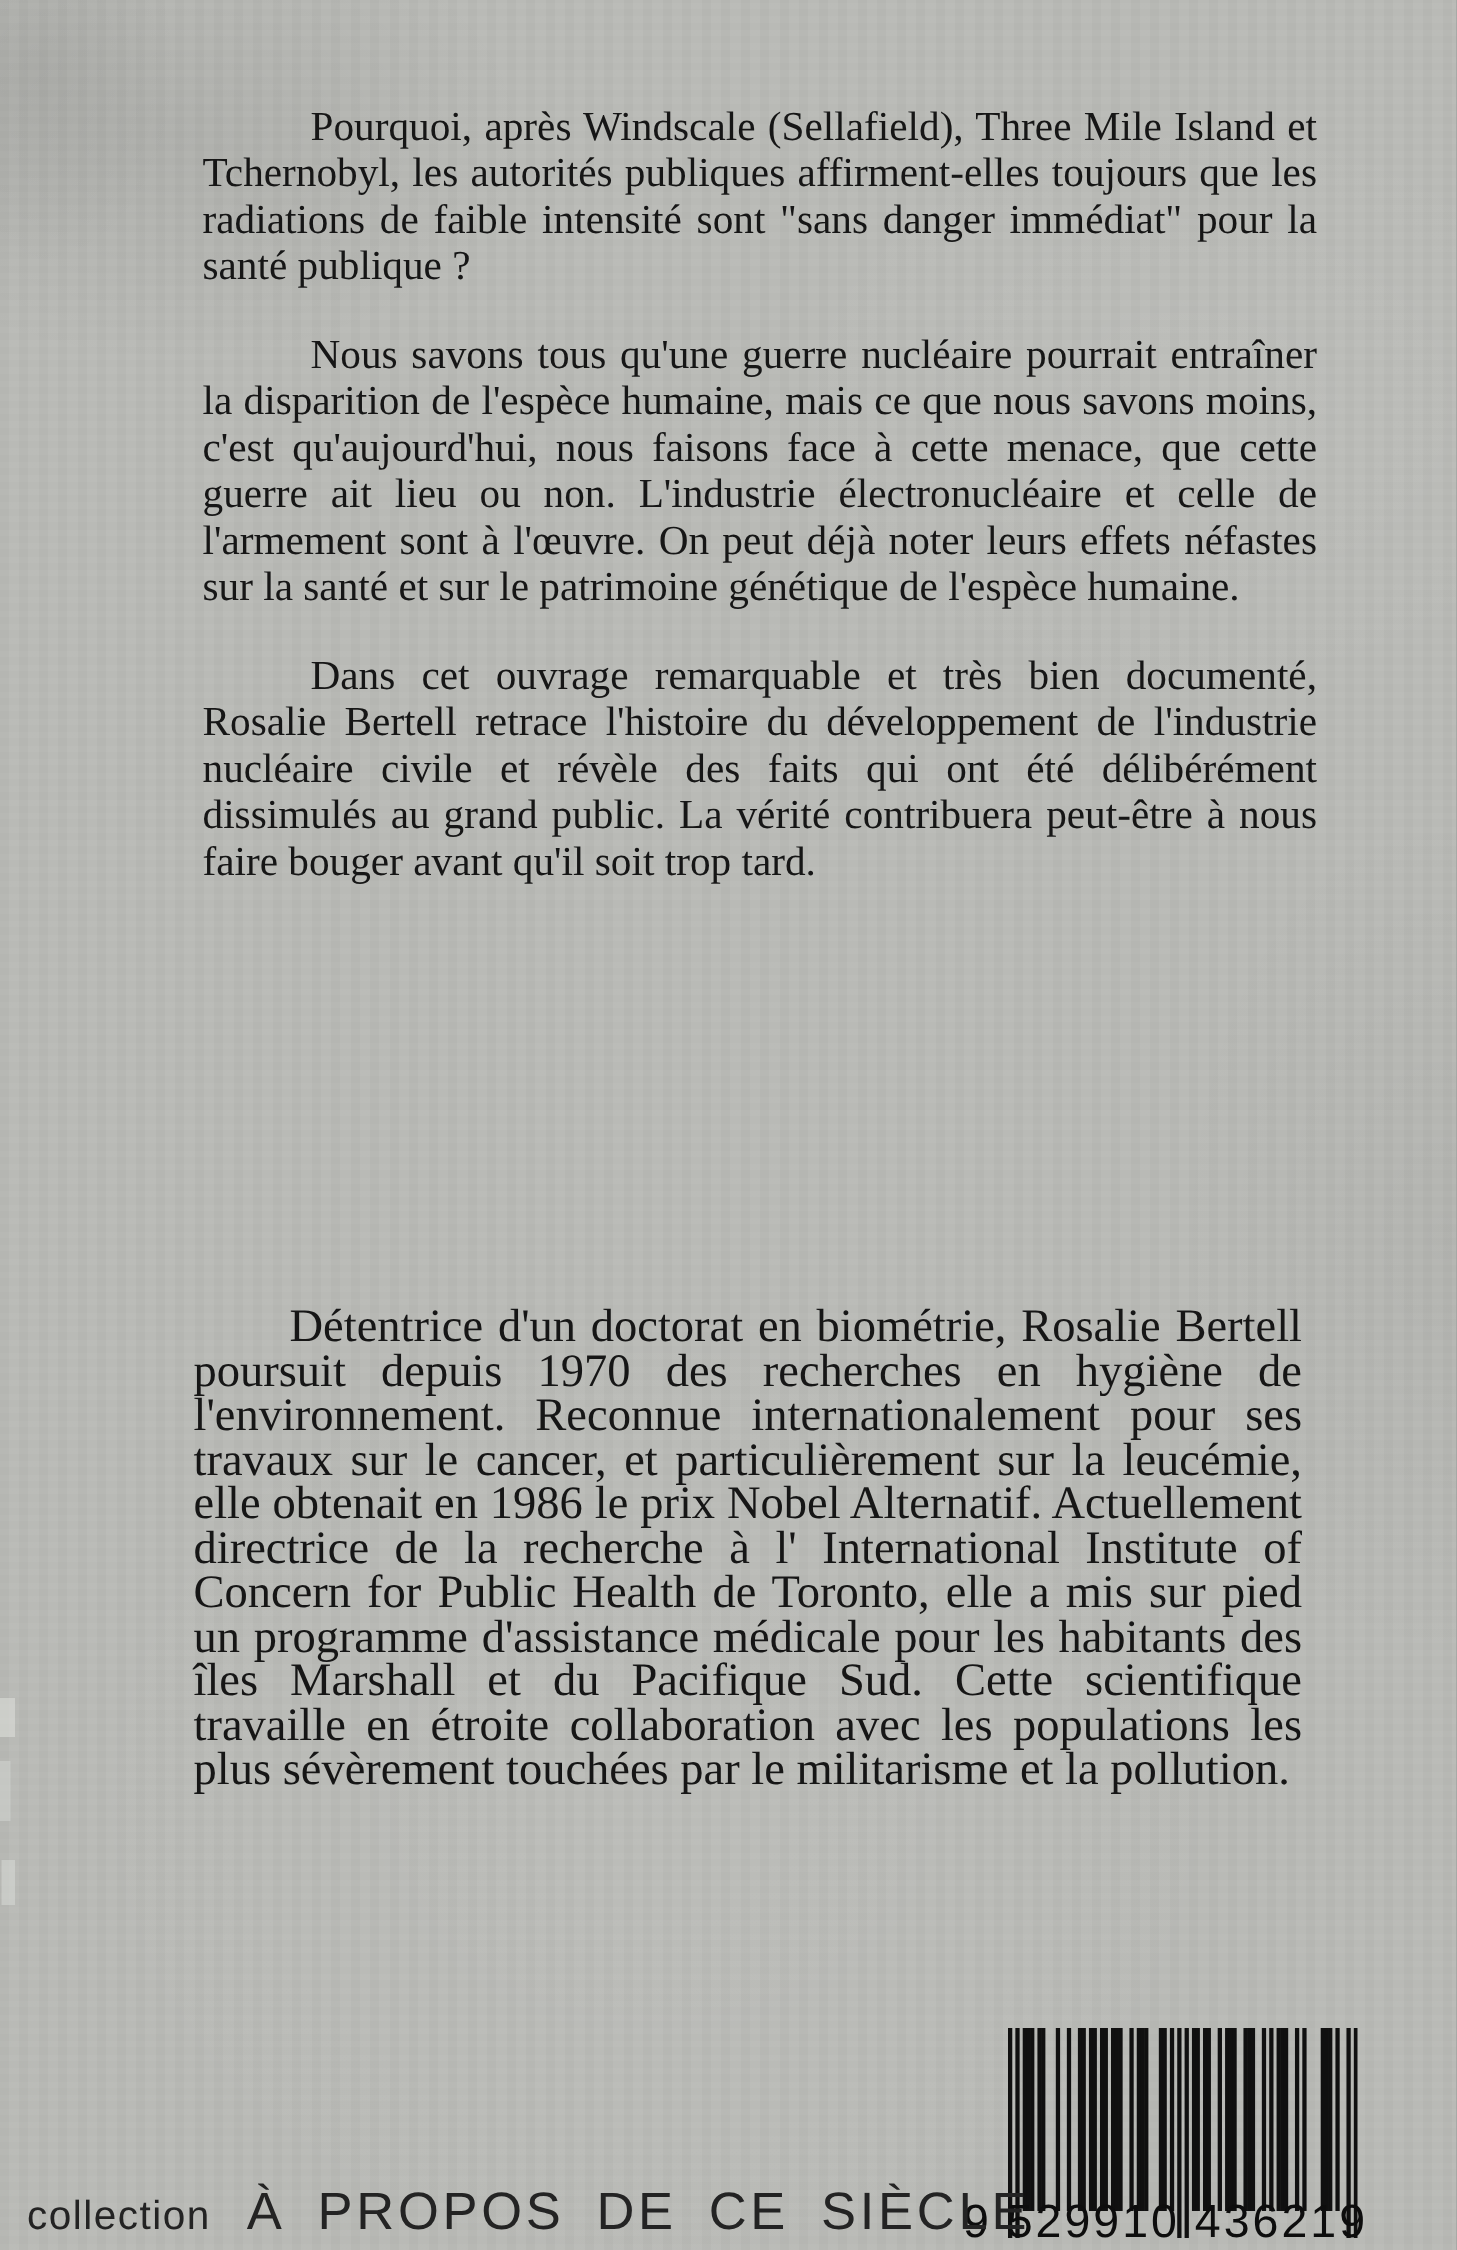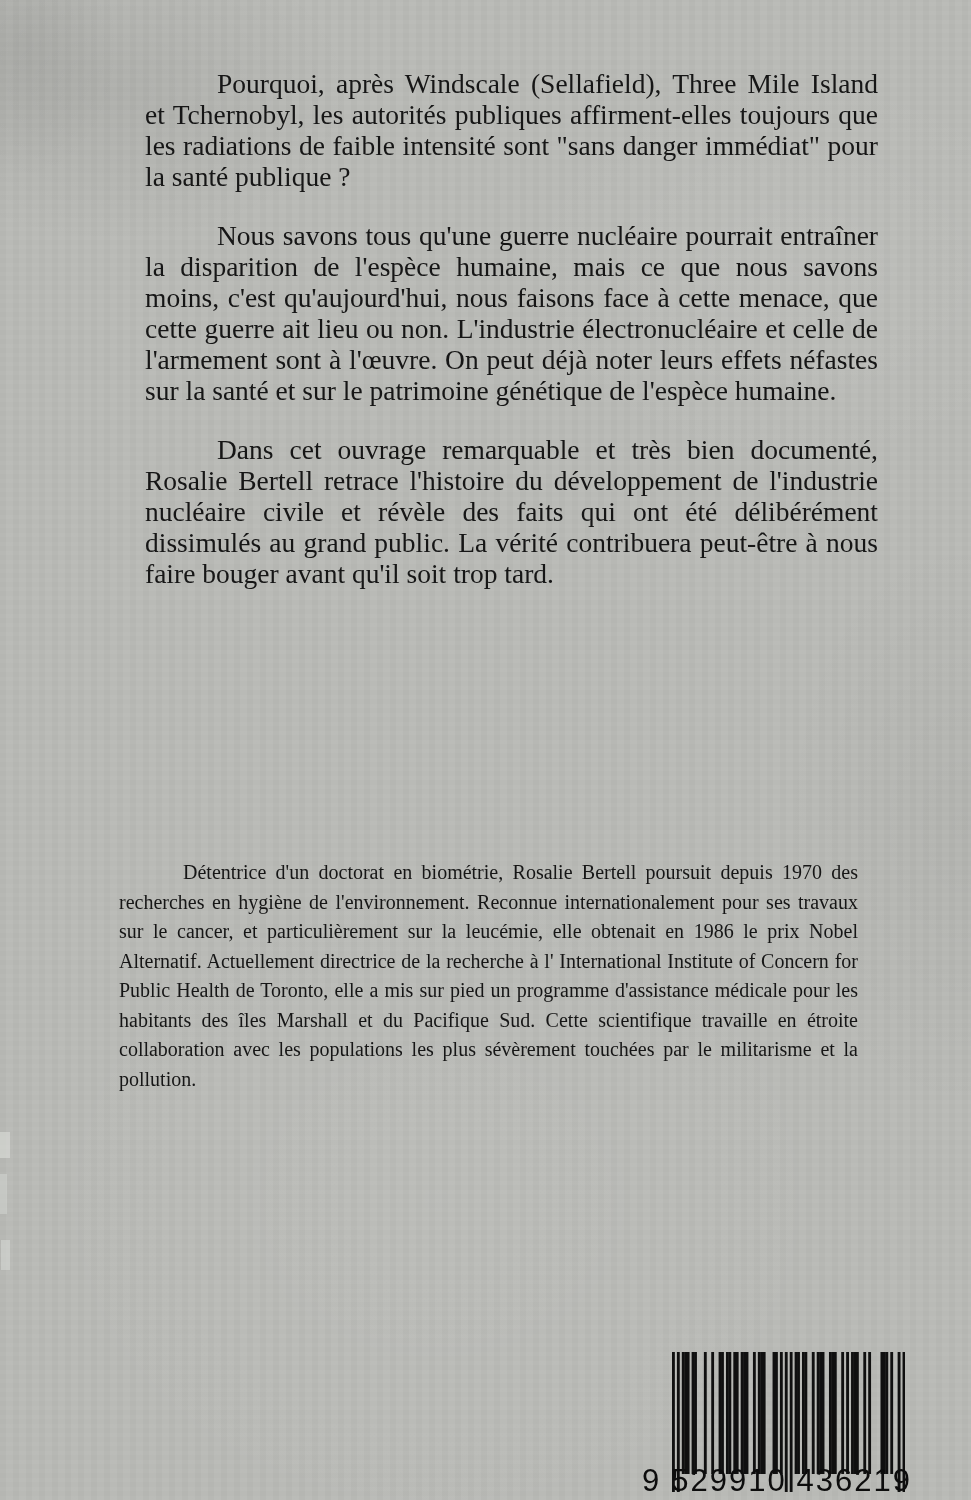--- a/index.html
+++ b/index.html
@@ -26,26 +26,26 @@
   .art-1{left:0;top:1132px;width:10px;height:26px;background:#dcddd9;opacity:.6;}
   .art-2{left:0;top:1174px;width:7px;height:40px;background:#d6d7d3;opacity:.5;}
   .art-3{left:1px;top:1240px;width:9px;height:30px;background:#dcddd9;opacity:.5;}
   .art-4{left:0;top:0;width:120px;height:180px;
          background:radial-gradient(ellipse at 20% 25%, rgba(0,0,0,.06), rgba(0,0,0,0) 70%);}
 
   .blurb{
     position:absolute;left:131px;top:68px;width:747px;
     font-size:27.5px;line-height:31px;text-align:justify;
   }
-  .blurb p{margin:0 0 28px 14px;text-indent:72px;font-family:Liberation Serif, serif;}
+  .blurb p{margin:0 0 28px 4px;text-indent:72px;font-family:Liberation Serif, serif;}
   .blurb p:last-child{margin-bottom:0;}
 
   .bio{
-    position:absolute;left:119px;top:838px;width:739px;
-    font-size:20px;line-height:29.5px;text-align:justify;text-indent:64px;font-family:Liberation Serif, serif;
+    position:absolute;left:129px;top:838px;width:739px;
+    font-size:31px;line-height:29.5px;text-align:justify;text-indent:64px;font-family:Liberation Serif, serif;
   }
 
   .collection{
     position:absolute;left:18px;bottom:5px;
     display:flex;align-items:baseline;gap:24px;
     font-family:"Liberation Sans", sans-serif;
     color:#232323;white-space:nowrap;
   }
   .collection .label{font-size:27px;font-weight:300;letter-spacing:1px;}
   .collection .title{font-size:35px;font-weight:300;letter-spacing:2.5px;word-spacing:9px;}
@@ -134,14 +134,18 @@
           <rect x="230.55" y="0" width="2.85" height="140" fill="#101010"></rect>
         </svg>
       </div>
     <div class="digits">
       <span>9</span>
       <span>529910</span>
       <span>436219</span>
     </div>
   </div>
 
+  <div class="collection">
+    <span class="label">collection</span>
+    <span class="title">À PROPOS DE CE SIÈCLE</span>
+  </div>
 
 </div>
 
 </body></html>

